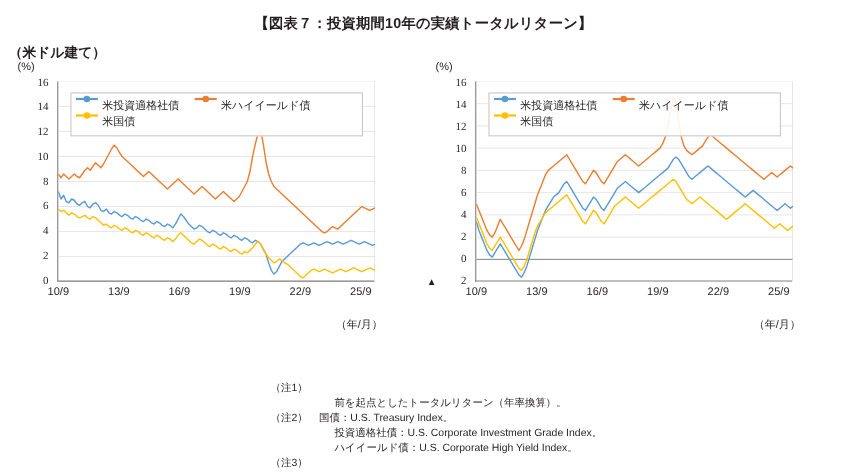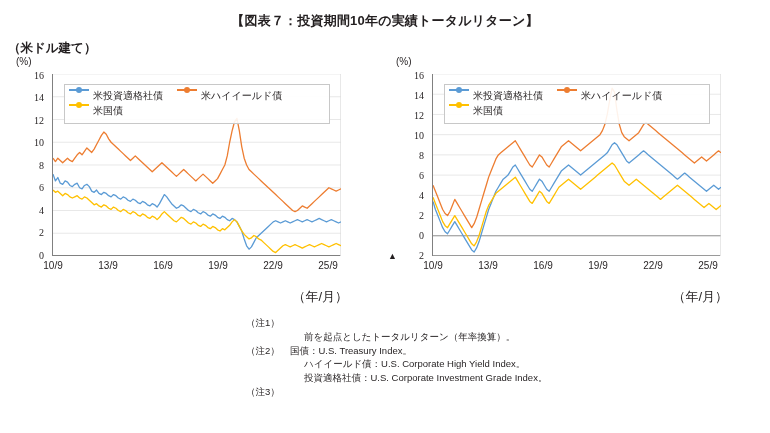--- a/index.html
+++ b/index.html
@@ -56,21 +56,21 @@
     line-height:10px;
   }
   .xlab{
     position:absolute;
     font-size:10px;
     text-align:center;
     width:40px;
   }
   .axis-caption{
     position:absolute;
-    font-size:13px;
+    font-size:10px;
     text-align:right;
   }
   .legend{
     position:absolute;
     left:56px;top:44px;
     width:266px;
     font-size:10px;
     background:rgba(255,255,255,0.9);
     border:1px solid #c8c8c8;
     padding:3px 4px 4px 4px;
@@ -91,21 +91,21 @@
     width:6px;height:6px;
     border-radius:50%;
     background:inherit;
   }
   .tri{
     position:absolute;
     font-size:9px;
   }
   .notes{
     position:absolute;
-    left:246px;top:316px;
+    left:246px;top:346px;
     font-size:9.5px;
     line-height:1.45;
     color:#231f20;
   }
   .note-row{display:flex;}
   .note-tag{width:44px;flex:0 0 44px;}
   .note-body{flex:1;}
   .note-sub{margin-left:58px;}
 </style>
 </head>
@@ -233,18 +233,18 @@
 
 <div class="notes">
   <div class="note-row">
     <span class="note-tag">（注1）</span>
   </div>
   <div class="note-sub">前を起点としたトータルリターン（年率換算）。</div>
   <div class="note-row">
     <span class="note-tag">（注2）</span>
     <span class="note-body">国債：U.S. Treasury Index。</span>
   </div>
+  <div class="note-sub">投資適格社債：U.S. Corporate Investment Grade Index。</div>
   <div class="note-sub">ハイイールド債：U.S. Corporate High Yield Index。</div>
-  <div class="note-sub">投資適格社債：U.S. Corporate Investment Grade Index。</div>
   <div class="note-row">
     <span class="note-tag">（注3）</span>
   </div>
 </div>
 
 </body></html>

